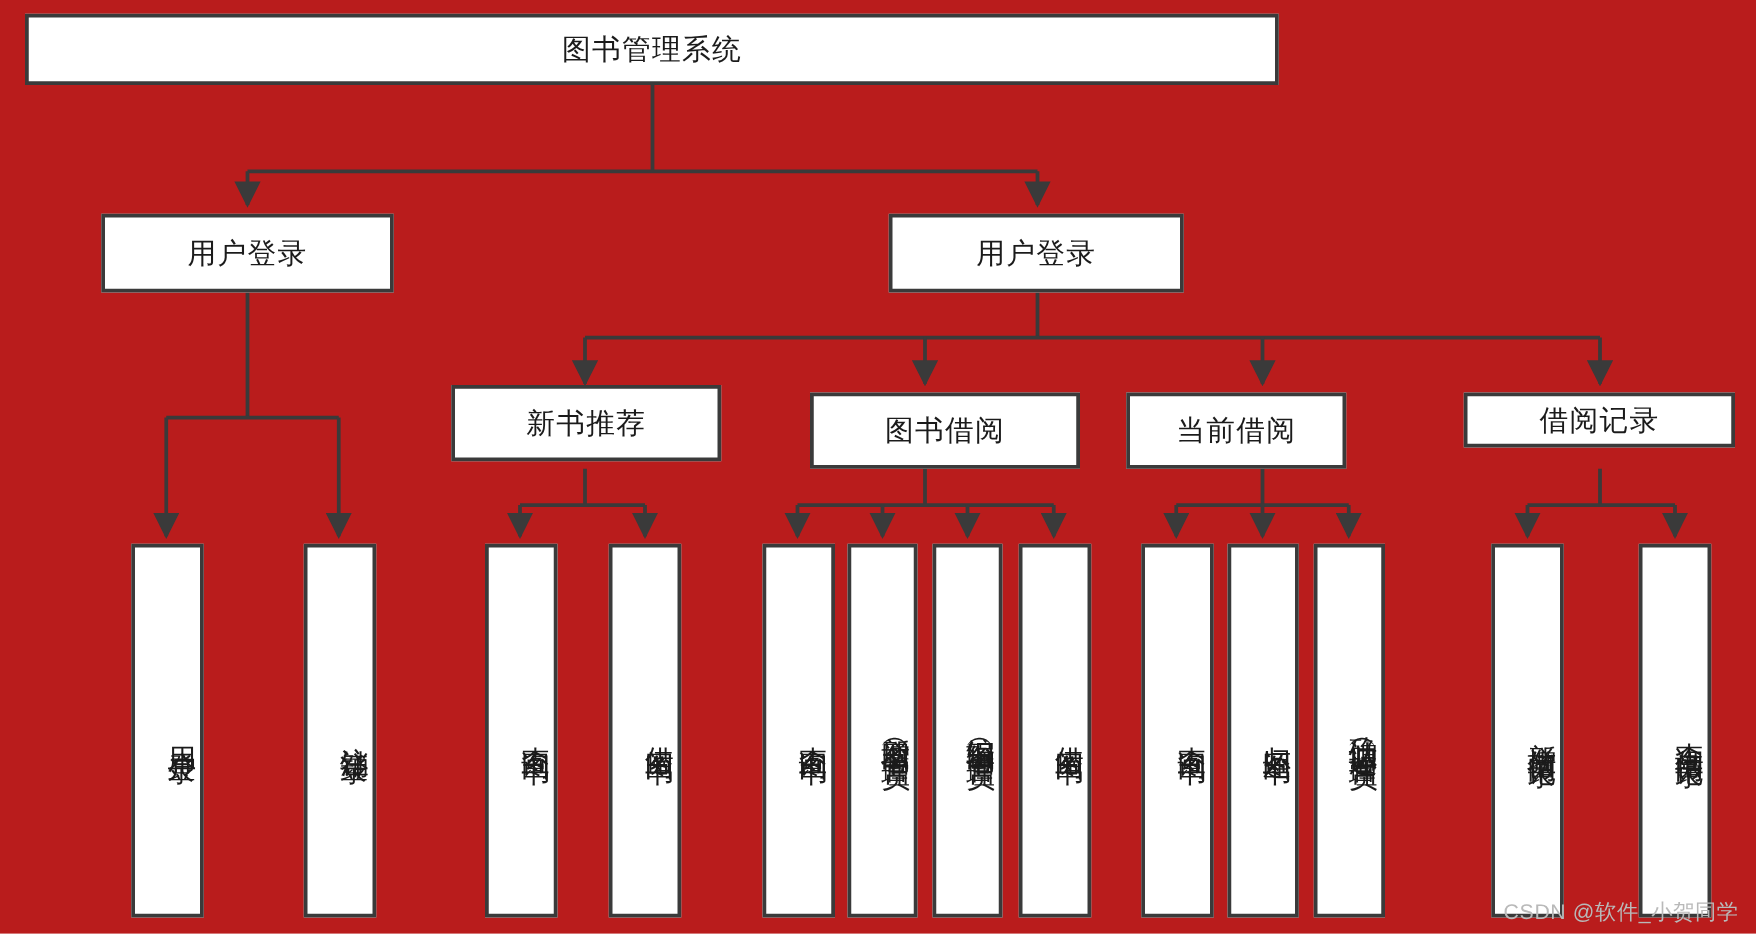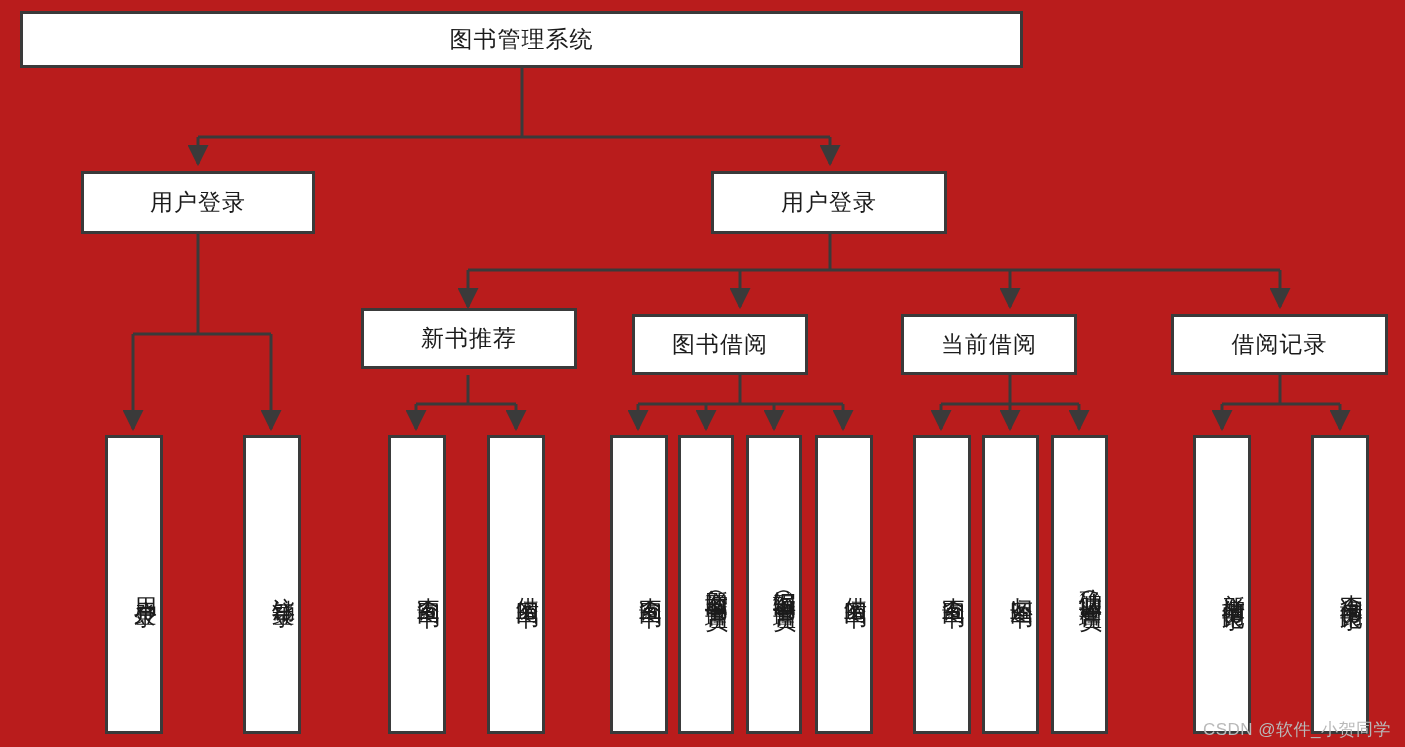--- a/index.html
+++ b/index.html
@@ -128,27 +128,27 @@
   <div class="node h" style="left:81px; top:171px; width:234px; height:63px;">
     <span>用户登录</span>
   </div>
   <div class="node h" style="left:711px; top:171px; width:236px; height:63px;">
     <span>用户登录</span>
   </div>
 
   <div class="node h" style="left:361px; top:308px; width:216px; height:61px;">
     <span>新书推荐</span>
   </div>
-  <div class="node h" style="left:632px; top:314px; width:176px; height:61px;">
+  <div class="node h" style="left:648px; top:314px; width:216px; height:61px;">
     <span>图书借阅</span>
   </div>
   <div class="node h" style="left:901px; top:314px; width:176px; height:61px;">
     <span>当前借阅</span>
   </div>
-  <div class="node h" style="left:1171px; top:314px; width:217px; height:61px;">
+  <div class="node h" style="left:1171px; top:314px; width:217px; height:44px;">
     <span>借阅记录</span>
   </div>
 
   <div class="node v" style="left:105px; top:435px; width:58px; height:299px;">
     <span>用户登录</span>
   </div>
   <div class="node v" style="left:243px; top:435px; width:58px; height:299px;">
     <span>注销登录</span>
   </div>
 

